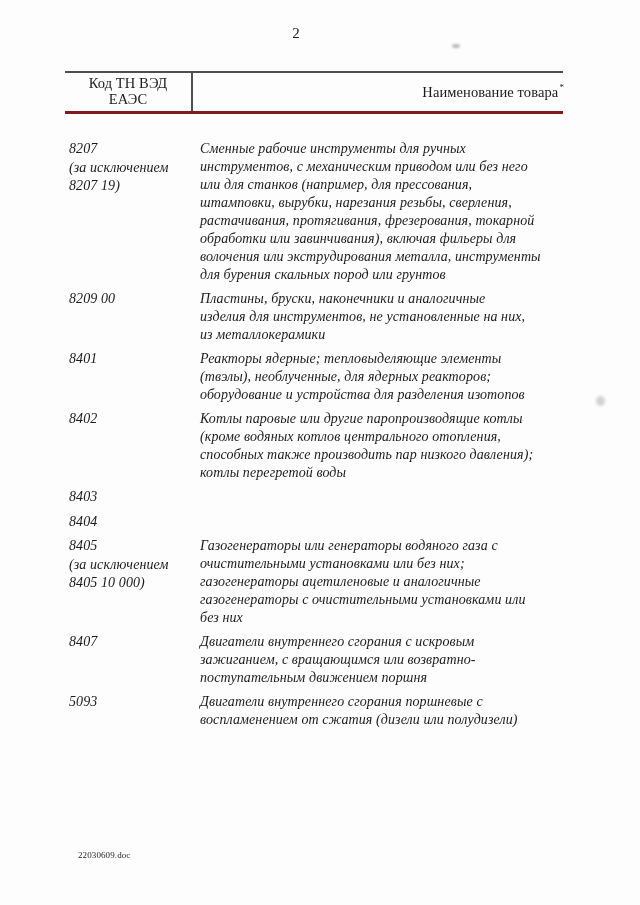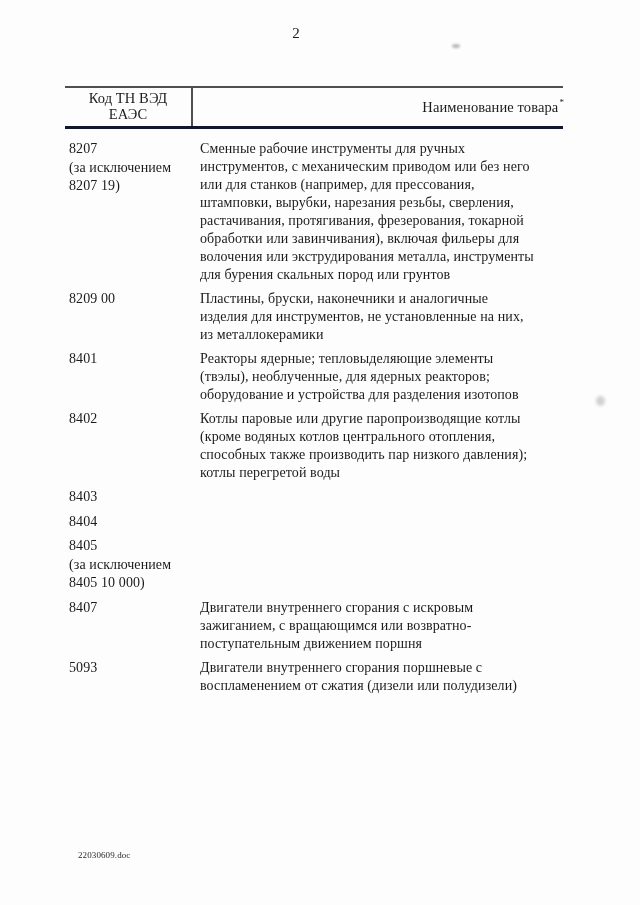--- a/index.html
+++ b/index.html
@@ -27,42 +27,41 @@
     text-align:center;
     font-size:15px;
   }
   .doc-table{
     position:absolute;
     left:65px;top:71px;width:498px;
   }
   .thead{
     display:flex;
     border-top:2px solid var(--rule);
-    border-bottom:3px solid #0f172a;
-    margin-top:15px;
+    border-bottom:3px solid #7f1d1d;
   }
   .th-code{
     width:126px;
     border-right:2px solid var(--rule);
     display:flex;align-items:center;justify-content:center;
     text-align:center;
     padding:2px 0 4px 0;
     font-size:14.5px;line-height:16px;
     white-space:pre-line;
   }
   .th-name{
     flex:1;
     display:flex;align-items:center;justify-content:flex-end;
     font-size:14.5px;
   }
   .footnote-mark{
     font-size:9px;
     position:relative;top:-5px;left:1px;
   }
-  .tbody{padding-top:11px;}
+  .tbody{padding-top:26px;font-style:italic;}
   .trow{
     display:flex;
     align-items:flex-start;
     margin-bottom:6px;
   }
   .cell-code{
     width:135px;
     padding-left:4px;
     box-sizing:border-box;
     font-size:14px;line-height:18.5px;
@@ -158,20 +157,25 @@
       </div>
 
       <div class="trow">
         <div class="cell-code">8404</div>
       </div>
 
       <div class="trow">
         <div class="cell-code">8405
 (за исключением
 8405 10 000)</div>
+        <div class="cell-name">Газогенераторы или генераторы водяного газа с
+очистительными установками или без них;
+газогенераторы ацетиленовые и аналогичные
+газогенераторы с очистительными установками или
+без них</div>
       </div>
 
 
       <div class="trow">
         <div class="cell-code">8407</div>
         <div class="cell-name">Двигатели внутреннего сгорания с искровым
 зажиганием, с вращающимся или возвратно-
 поступательным движением поршня</div>
       </div>
 

